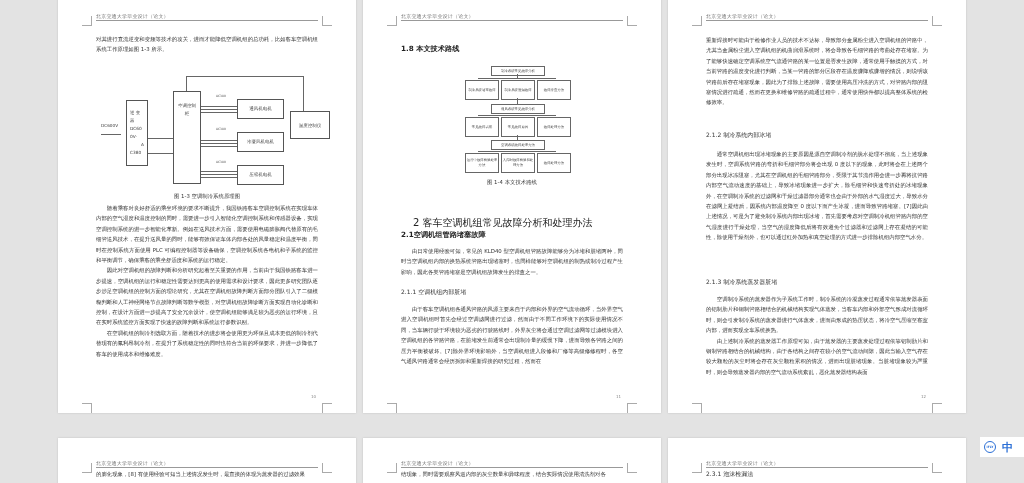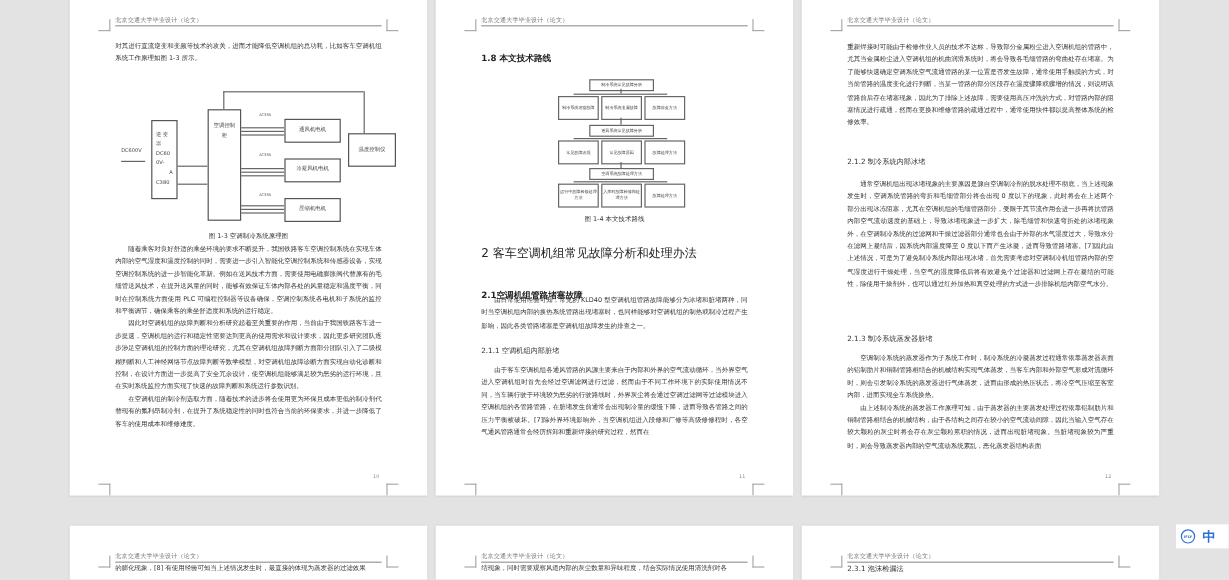--- a/index.html
+++ b/index.html
@@ -7,21 +7,21 @@
   .page { position:absolute; background:#fff; box-shadow:0 0 2px rgba(0,0,0,0.15); overflow:hidden; }
   .hdr { position:absolute; left:38px; right:38px; top:25px; font-size:5px; color:#777; border-bottom:0.6px solid #999; padding-bottom:1px; white-space:nowrap; letter-spacing:0.2px; }
   .corner { position:absolute; width:9px; height:9px; border-color:#aaa; border-style:solid; border-width:0; }
   .c-tl { left:24px; top:28px; border-right-width:0.7px; border-bottom-width:0.7px; }
   .c-tr { right:24px; top:28px; border-left-width:0.7px; border-bottom-width:0.7px; }
   .c-bl { left:24px; bottom:0; border-right-width:0.7px; border-top-width:0.7px; }
   .c-br { right:24px; bottom:0; border-left-width:0.7px; border-top-width:0.7px; }
   .body { position:absolute; left:38px; right:38px; font-size:5.4px; line-height:10.4px; color:#333; text-align:justify; }
   .body p { margin:0; text-indent:2em; }
   .body p.noind { text-indent:0; }
-  .h1 { font-size:10px; color:#222; margin:0; font-weight:normal; }
+  .h1 { font-size:10px; color:#222; margin:12px; font-weight:normal; }
   .h2 { font-size:7.2px; color:#222; margin:0; font-weight:bold; }
   .h3 { font-size:6px; color:#333; margin:0; }
   .cap { text-align:center; font-size:5.4px; color:#333; }
   .pnum { position:absolute; right:40px; font-size:4px; color:#888; }
   .box { position:absolute; border:0.7px solid #555; background:#fff; font-size:4.5px; color:#444; text-align:center; display:flex; align-items:center; justify-content:center; line-height:6px; }
   .ln { position:absolute; background:#666; }
   .tr-box { position:absolute; border:0.7px solid #666; font-size:3.4px; color:#444; display:flex; align-items:center; justify-content:center; text-align:center; line-height:5px; background:#fff; }
   .widget { position:absolute; right:0; top:437px; width:44px; height:20px; background:#fff; display:flex; align-items:center; padding-left:4px; gap:6px; box-sizing:border-box; }
   .widget .ic { width:12px; height:12px; border:1.3px solid #2b6fd6; border-radius:50%; box-sizing:border-box; font-size:3px; color:#2b6fd6; display:flex; align-items:center; justify-content:center; font-weight:bold; }
   .widget .zh { color:#2b6fd6; font-size:11px; font-weight:bold; }
@@ -111,21 +111,21 @@
     <div class="ln" style="left:154px; top:147px; width:0.6px; height:5px;"></div>
     <div class="tr-box" style="left:128px; top:152px; width:52px; height:8px;">空调系统故障处理方法</div>
     <div class="ln" style="left:115px; top:163px; width:78px; height:0.6px;"></div>
     <div class="tr-box" style="left:102px; top:165px; width:32px; height:18px;">运行中故障检修处理方法</div>
     <div class="tr-box" style="left:138px; top:165px; width:32px; height:18px;">入库时故障检修和处理方法</div>
     <div class="tr-box" style="left:174px; top:165px; width:32px; height:18px;">故障处理方法</div>
   </div>
   <div class="cap" style="position:absolute; left:0; right:0; top:191px;">图 1-4 本文技术路线</div>
 
   <div class="h1" style="position:absolute; left:38px; top:216px;">2 客车空调机组常见故障分析和处理办法</div>
-  <div class="h2" style="position:absolute; left:38px; top:253px;">2.1空调机组管路堵塞故障</div>
+  <div class="h2" style="position:absolute; left:38px; top:242px;">2.1空调机组管路堵塞故障</div>
   <div class="body" style="top:258px;">
     <p>由日常使用经验可知，常见的 KLD40 型空调机组管路故障能够分为冰堵和脏堵两种，同时当空调机组内部的换热系统管路出现堵塞时，也同样能够对空调机组的制热或制冷过程产生影响，因此各类管路堵塞是空调机组故障发生的排查之一。</p>
   </div>
   <div class="h3" style="position:absolute; left:38px; top:300px;">2.1.1 空调机组内部脏堵</div>
   <div class="body" style="top:316px;">
     <p>由于客车空调机组各通风管路的风源主要来自于内部和外界的空气流动循环，当外界空气进入空调机组时首先会经过空调滤网进行过滤，然而由于不同工作环境下的实际使用情况不同，当车辆行驶于环境较为恶劣的行驶路线时，外界灰尘将会通过空调过滤网等过滤模块进入空调机组的各管路管路，在脏堵发生前通常会出现制冷量的缓慢下降，进而导致各管路之间的压力平衡被破坏。[7]除外界环境影响外，当空调机组进入段修和厂修等高级修修程时，各空气通风管路通常会经历拆卸和重新焊接的研究过程，然而在</p>
   </div>
   <div class="pnum" style="top:406px;">11</div>
   <div class="corner c-bl"></div>
   <div class="corner c-br"></div>

